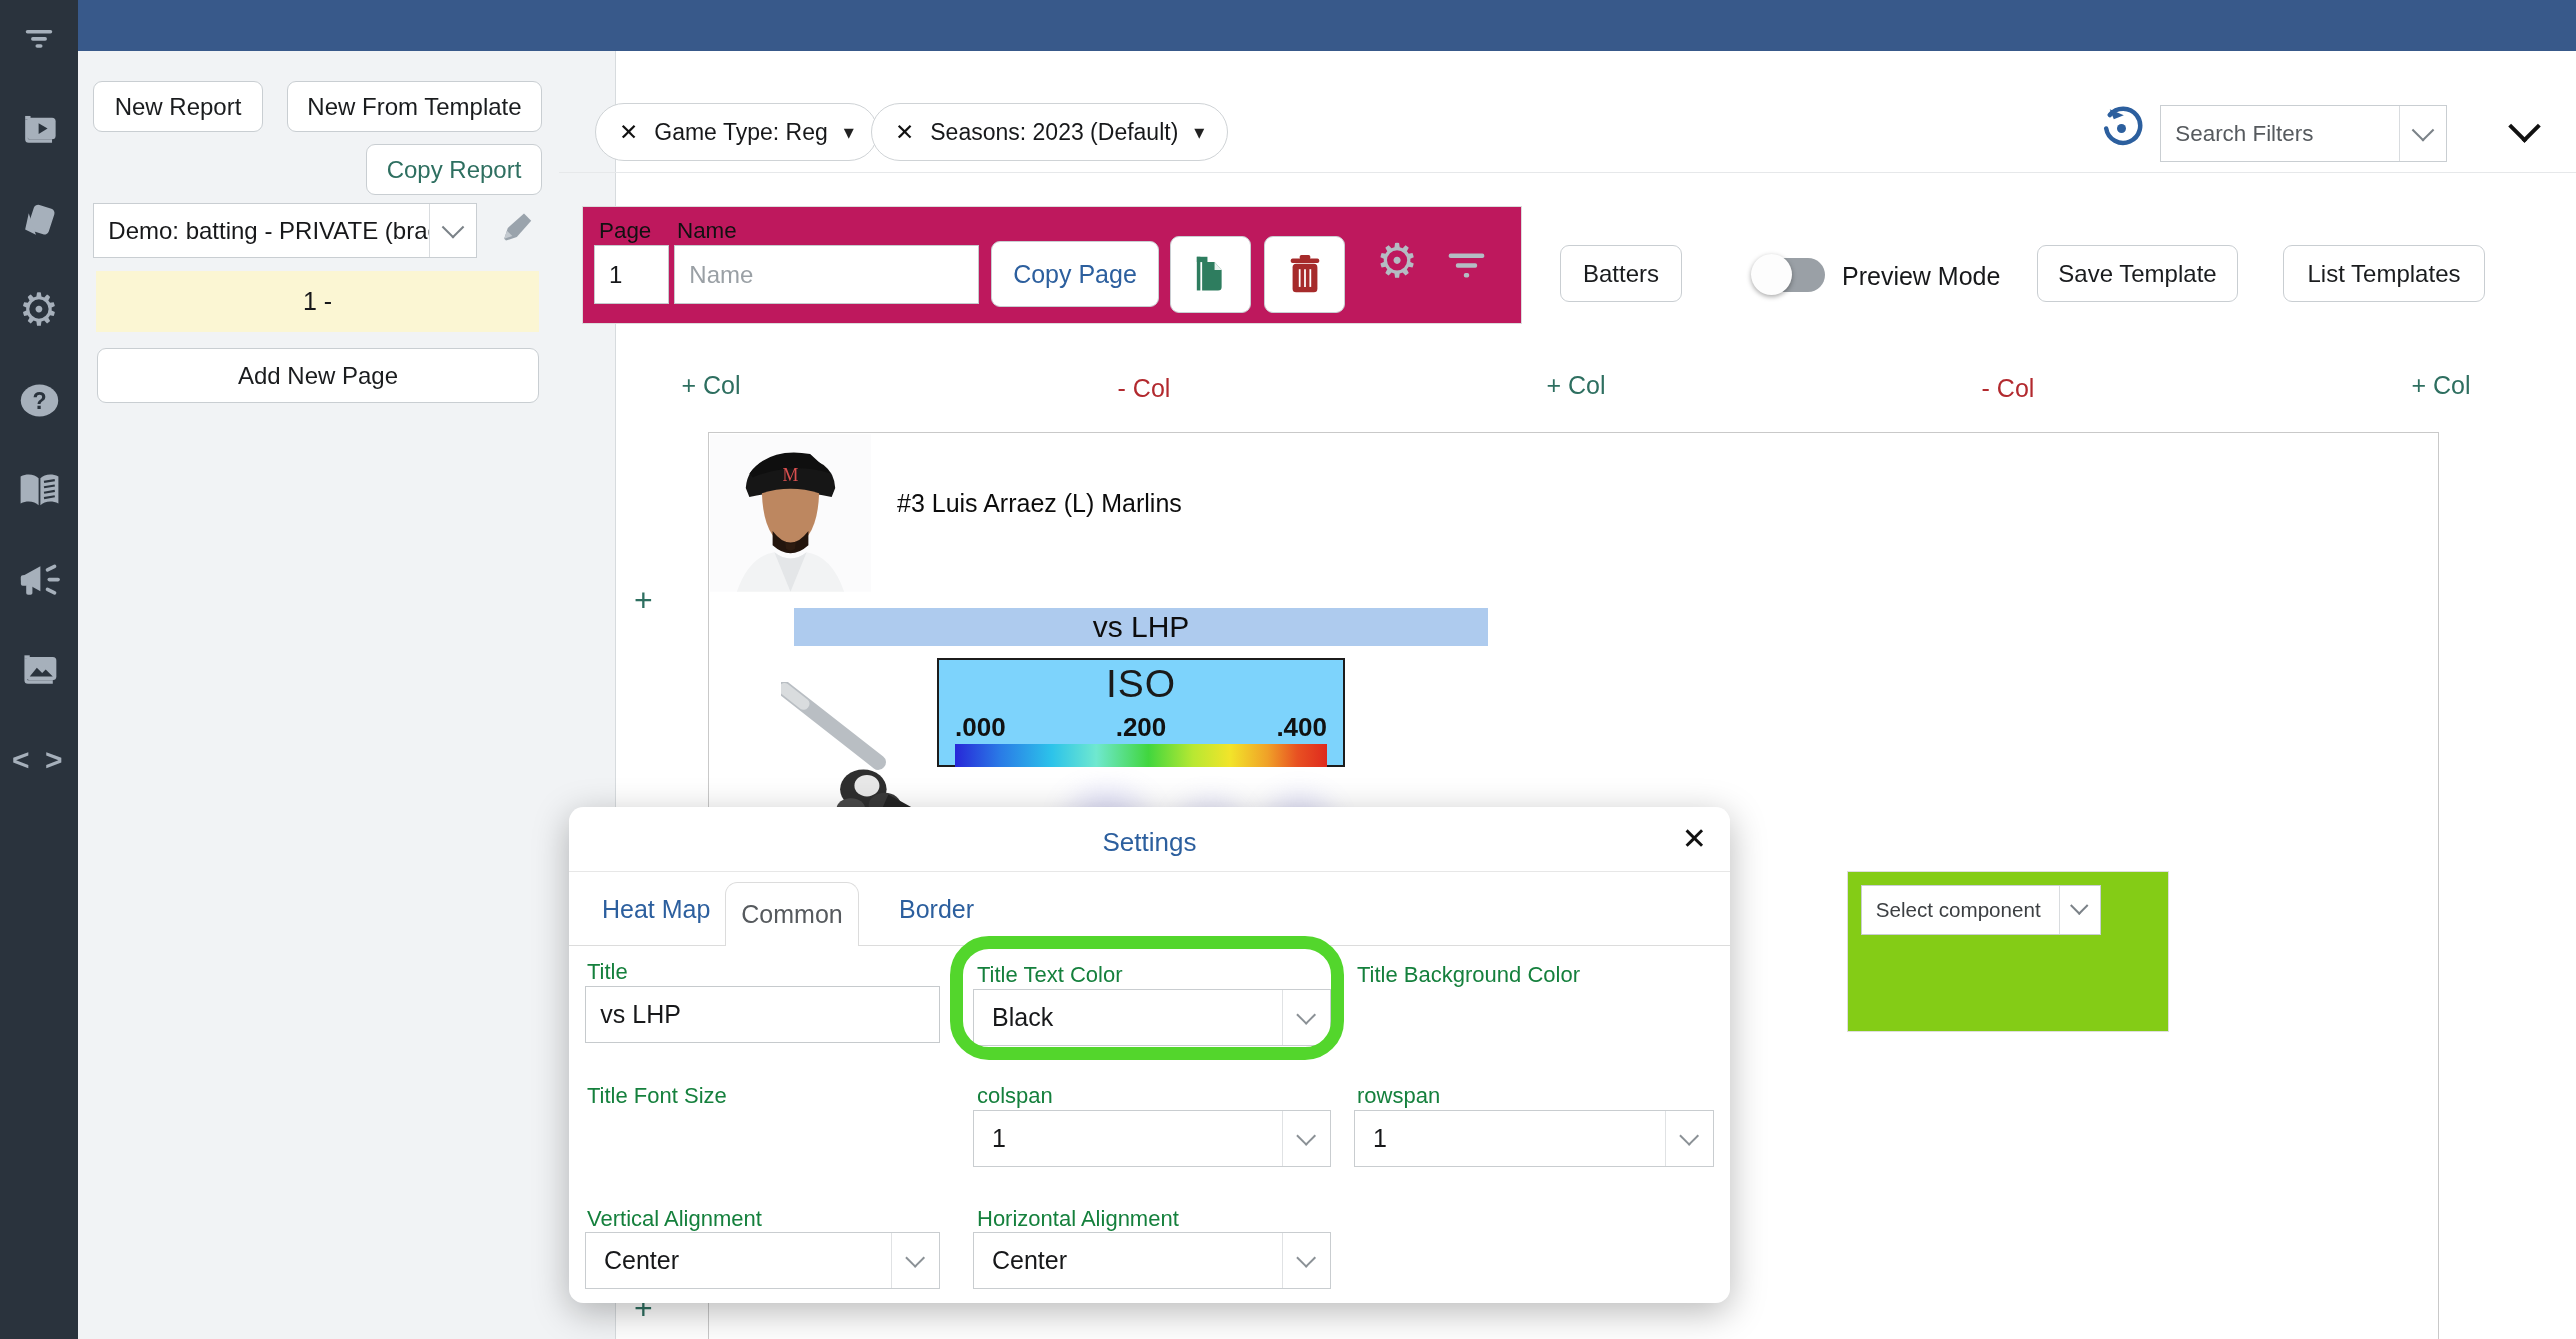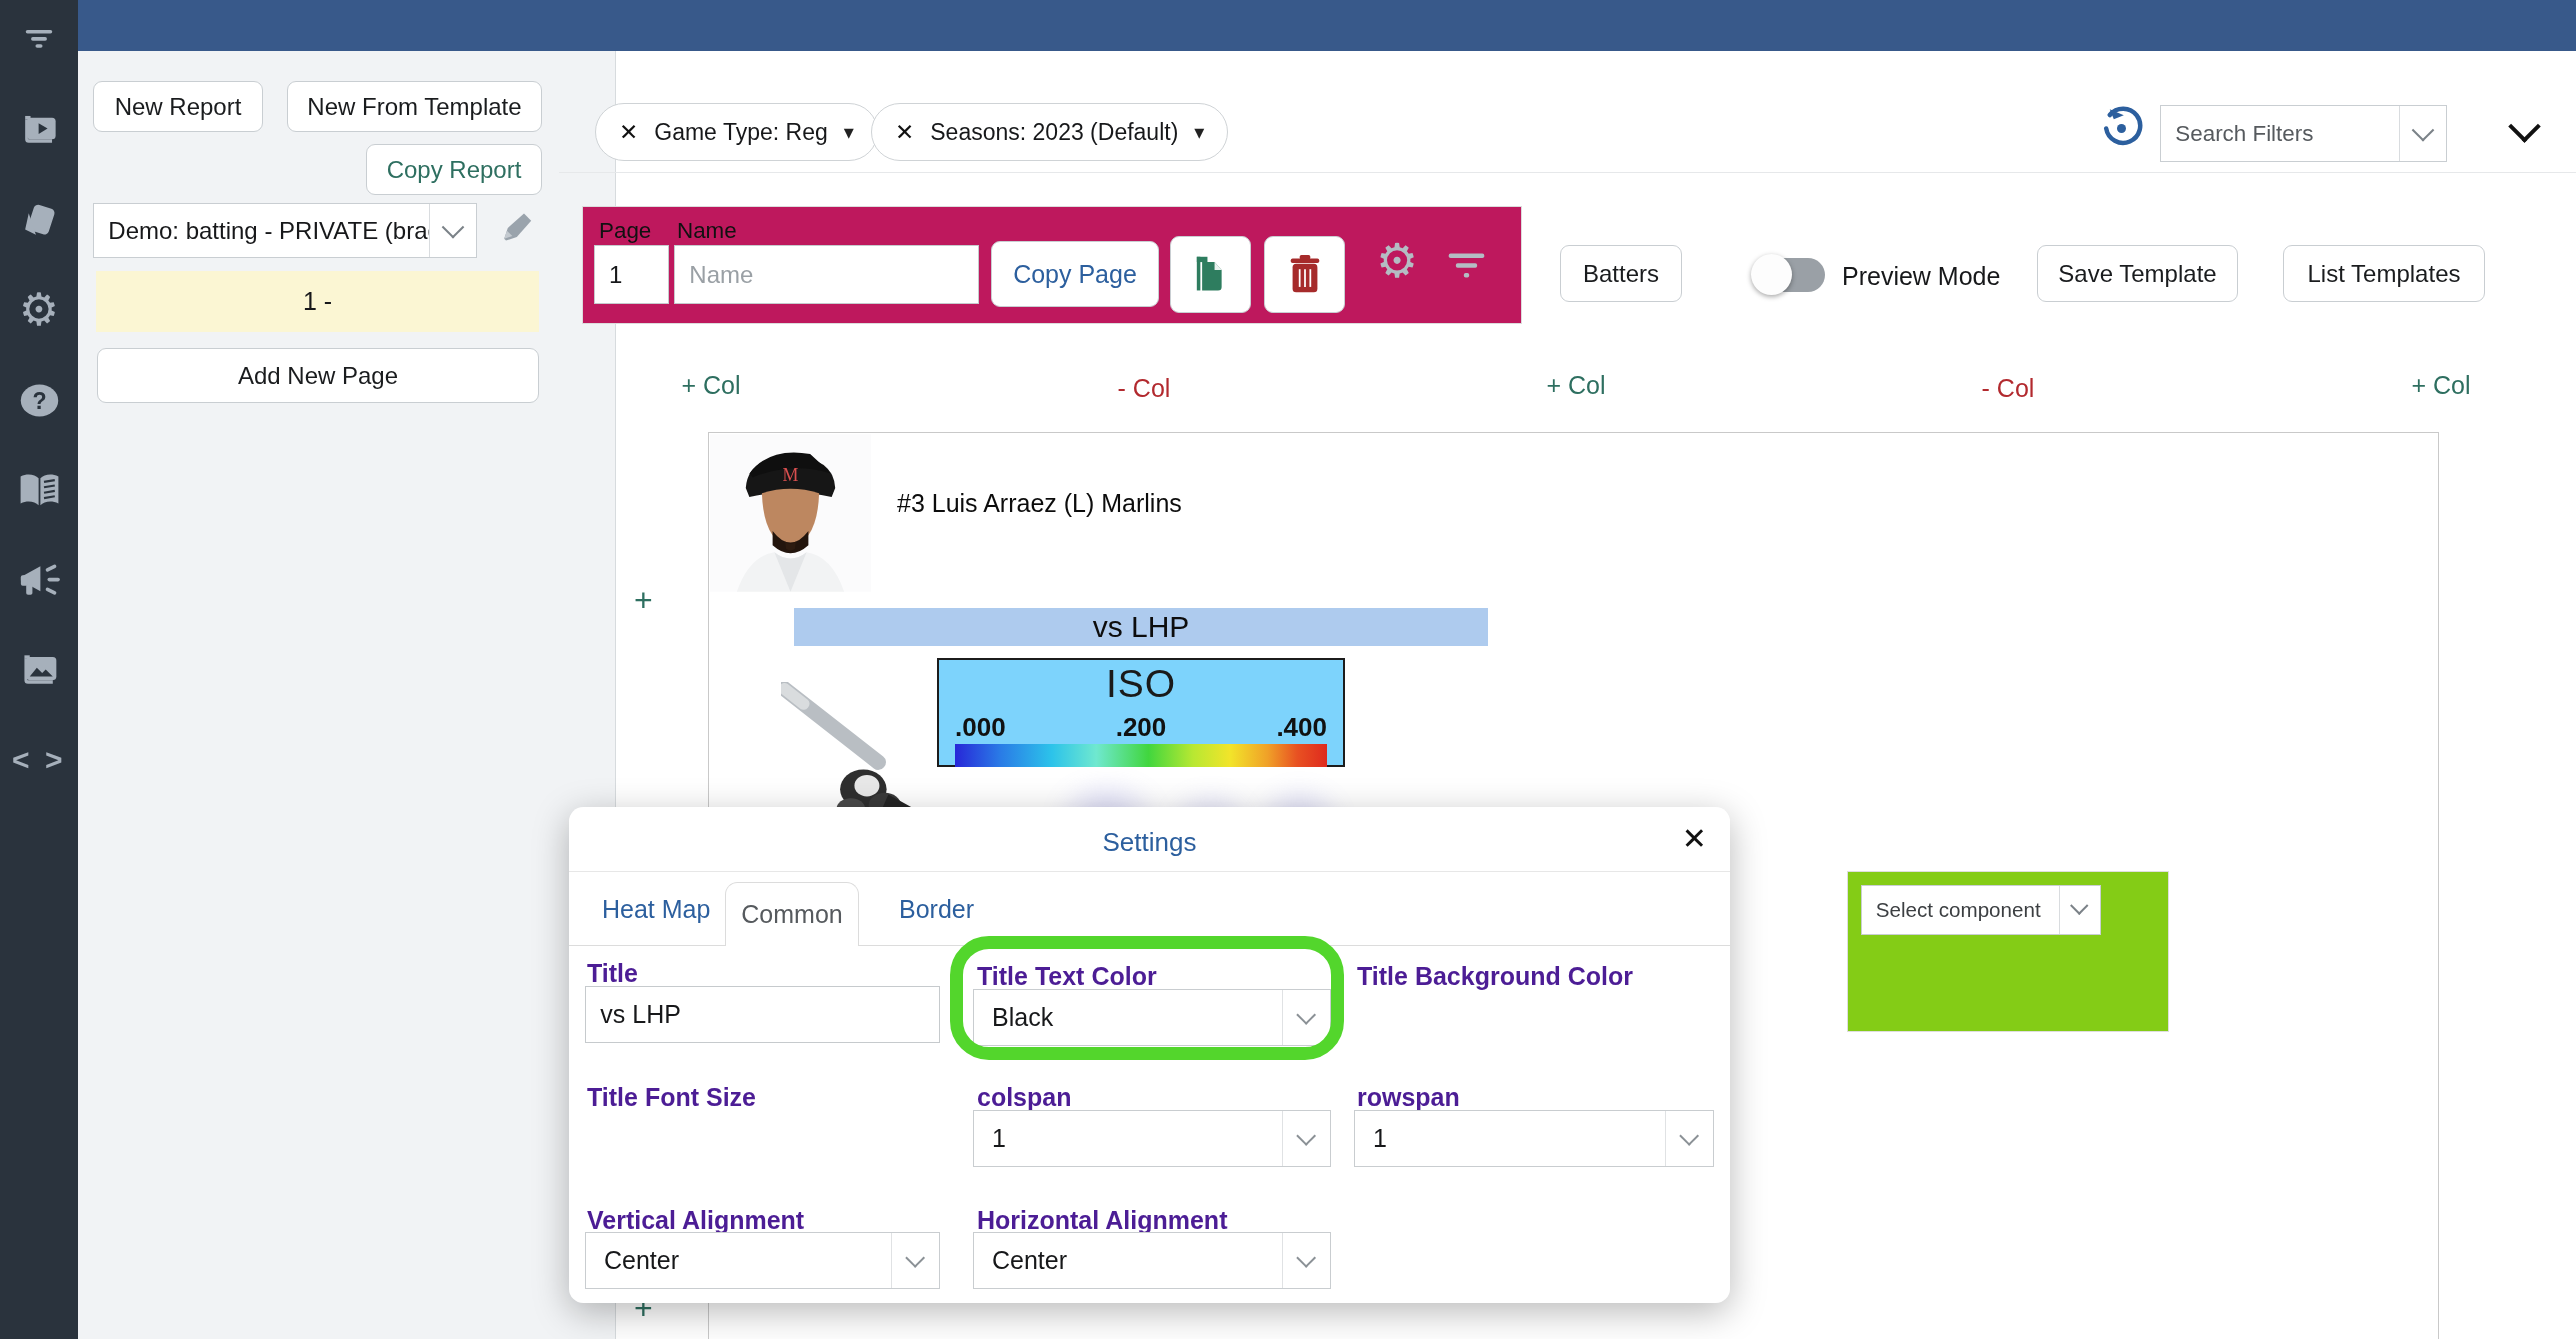--- a/index.html
+++ b/index.html
@@ -72,21 +72,21 @@
   
   #overlay-modal { left:569px; top:807px; width:1161px; height:496px; background:#fff; border-radius:14.3px;
       box-shadow:0 9px 36px rgba(0,0,0,.28); z-index:60; }
   #modal-title { position:absolute; left:0; right:0; top:20px; text-align:center; font-size:26px; color:#2c5f9e; }
   #modal-close { position:absolute; right:23px; top:14.3px; font-size:30px; color:#111; cursor:pointer; }
   #modal-hr { position:absolute; left:0; right:0; top:64px; height:0.9px; background:#e7e7e7; }
   .tabline { position:absolute; left:0; right:0; top:138px; height:0.9px; background:#dcdcdc; }
   .tab { position:absolute; top:88px; font-size:25px; color:#2c5f9e; cursor:pointer; }
   .tab.active { top:75px; height:64px; background:#fff; border:0.9px solid #dcdcdc; border-bottom:none;
       border-radius:12.5px 12.5px 0 0; color:#565a5e; display:flex; align-items:center; justify-content:center; z-index:2; }
-  .mlabel { position:absolute; font-size:25px; color:#4c1d95;font-weight:bold; }
+  .mlabel { position:absolute; font-size:22px; color:#15803d; }
   .mselect { position:absolute; height:57px; background:#fff; border:0.9px solid #c9cdd0; display:flex; align-items:center; }
   .mselect .val { flex:1; padding:0 18px; font-size:25px; }
   .mselect .chevsec { width:48px; align-self:stretch; border-left:0.9px solid #e0e2e4; display:flex; align-items:center; justify-content:center; }
   .mselect .chev, .selectbox .chev2 { width:14.3px; height:14.3px; border-right:2.7px solid #8b9196; border-bottom:2.7px solid #8b9196; transform:rotate(45deg); margin-top:-5.4px; }
   #greenring { position:absolute; left:381px; top:129px; width:394px; height:124px; border:13.4px solid #53d62c;
       border-radius:39px; z-index:5; pointer-events:none; }
 
   .histico { color:#2c5f9e; }
   .thinchev { width:23px; height:23px; border-right:4.5px solid #111; border-bottom:4.5px solid #111; transform:rotate(45deg); }
 </style>

